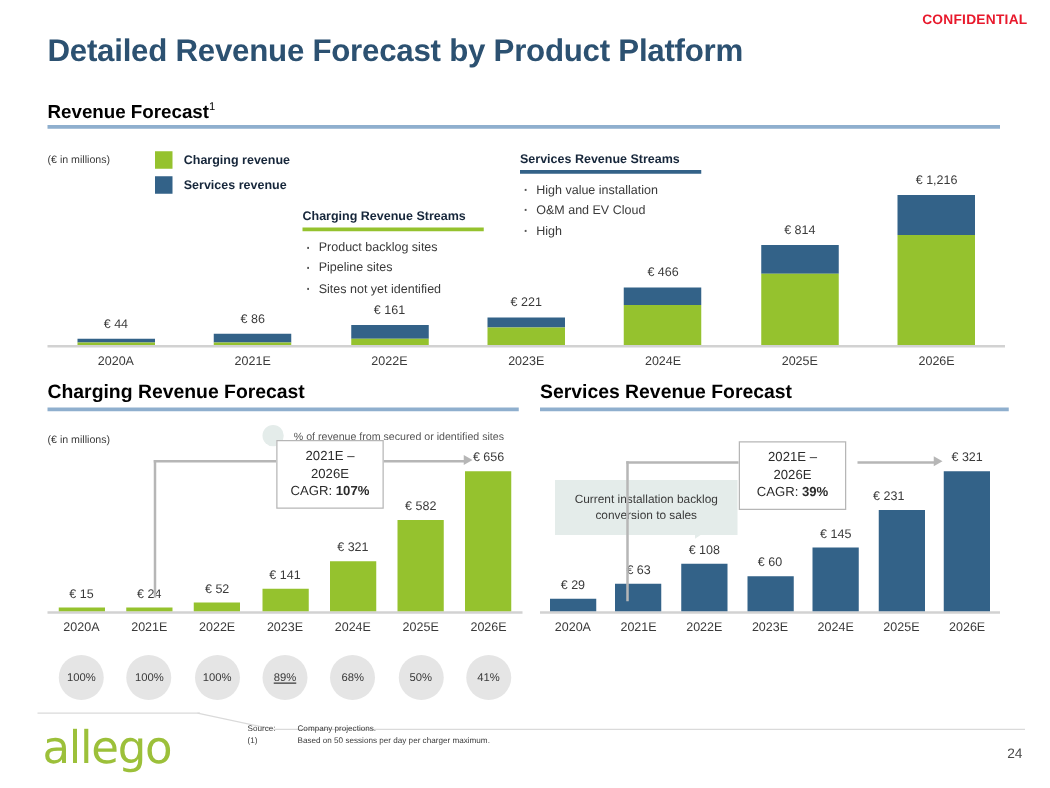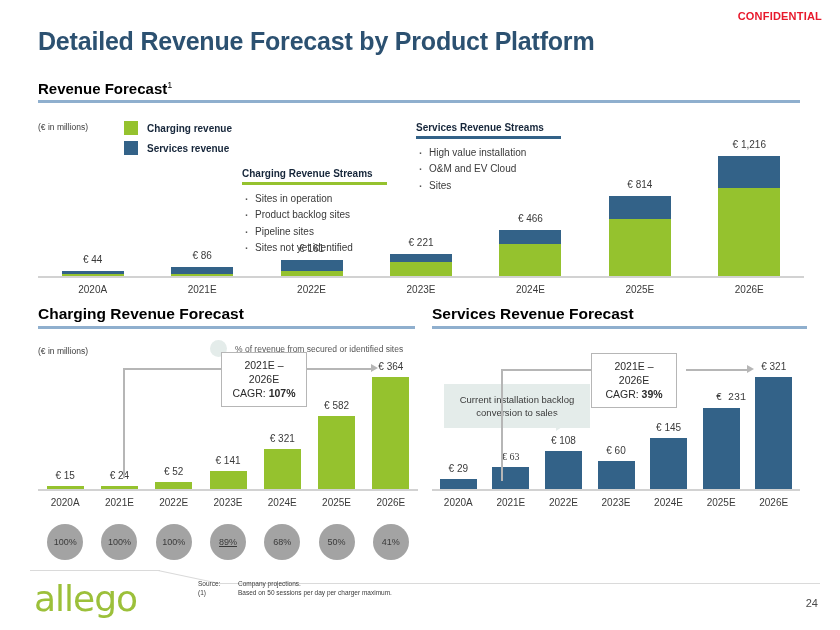--- a/index.html
+++ b/index.html
@@ -84,21 +84,21 @@
   
   #top-chart { left: 38px; top: 112px; width: 766px; height: 180px; }
 
   
   #chg-chart { left: 38px; top: 336px; width: 380px; height: 230px; }
   #svc-chart { left: 432px; top: 336px; width: 376px; height: 195px; }
 
   
   .pct {
     position: absolute; width: 36px; height: 36px; border-radius: 50%;
-    background: #a3a3a3; display: flex; align-items: center;
+    background: #e5e5e5; display: flex; align-items: center;
     justify-content: center; font-size: 9px; color: #3A3A3A;
   }
 
   
   .callout {
     position: absolute; border: 1px solid #B6B6B6; background: #fff;
     font-size: 10.5px; color: #2B2B2B; text-align: center;
     line-height: 14px; padding: 5px 10px 6px;
   }
   .callout b { font-weight: 700; }
@@ -180,34 +180,33 @@
     <div class="legend-row">
       <div class="sw blue"></div>
       <span>Services revenue</span>
     </div>
   </div>
 
   <div class="streams s-chg">
     <div class="st-title">Charging Revenue Streams</div>
     <div class="st-rule"></div>
     <ul>
-      <li>Sites in operation</li>
       <li>Product backlog sites</li>
       <li>Pipeline sites</li>
       <li>Sites not yet identified</li>
     </ul>
   </div>
 
   <div class="streams s-svc">
     <div class="st-title">Services Revenue Streams</div>
     <div class="st-rule"></div>
     <ul>
       <li>High value installation</li>
       <li>O&amp;M and EV Cloud</li>
-      <li>Sites</li>
+      <li>High</li>
     </ul>
   </div>
 
   <div class="chart" id="top-chart">
     <div class="axis-line" id="top-axis" style="left:0; top:164px; width:766px;"></div>
     <div id="top-bars">
         <div class="bar bar-blue" style="left:23.714285714285715px; top:159.13815789473685px; width:62px; height:2.861842105263158px;"></div>
         <div class="bar bar-green" style="left:23.714285714285715px; top:162px; width:62px; height:2px;"></div>
         <div class="vlabel" style="left:9.714285714285715px; top:142.13815789473685px; width:90px;">€ 44</div>
         <div class="bar bar-blue" style="left:133.14285714285714px; top:155.41447368421052px; width:62px; height:6.217105263157895px;"></div>
@@ -259,21 +258,21 @@
         <div class="vlabel" style="left:46.42857142857143px; top:133.99664804469273px; width:70px;">€ 24</div>
         <div class="bar bar-green" style="left:117.21428571428572px; top:146.4927374301676px; width:37px; height:6.5072625698324025px;"></div>
         <div class="vlabel" style="left:100.71428571428572px; top:130.4927374301676px; width:70px;">€ 52</div>
         <div class="bar bar-green" style="left:171.5px; top:135.35530726256982px; width:37px; height:17.64469273743017px;"></div>
         <div class="vlabel" style="left:155px; top:119.35530726256982px; width:70px;">€ 141</div>
         <div class="bar bar-green" style="left:225.78571428571428px; top:112.83016759776535px; width:37px; height:40.16983240223464px;"></div>
         <div class="vlabel" style="left:209.28571428571428px; top:96.83016759776535px; width:70px;">€ 321</div>
         <div class="bar bar-green" style="left:280.0714285714286px; top:80.16871508379889px; width:37px; height:72.83128491620111px;"></div>
         <div class="vlabel" style="left:263.5714285714286px; top:64.16871508379889px; width:70px;">€ 582</div>
         <div class="bar bar-green" style="left:334.3571428571429px; top:41px; width:37px; height:112px;"></div>
-        <div class="vlabel" style="left:317.8571428571429px; top:25px; width:70px;">€ 364</div>
+        <div class="vlabel" style="left:317.8571428571429px; top:25px; width:70px;">€ 656</div>
       </div>
     <div id="chg-cats">
         <div class="cat" style="left:-7.857142857142858px; top:161px; width:70px;">2020A</div>
         <div class="cat" style="left:46.42857142857143px; top:161px; width:70px;">2021E</div>
         <div class="cat" style="left:100.71428571428572px; top:161px; width:70px;">2022E</div>
         <div class="cat" style="left:155px; top:161px; width:70px;">2023E</div>
         <div class="cat" style="left:209.28571428571428px; top:161px; width:70px;">2024E</div>
         <div class="cat" style="left:263.5714285714286px; top:161px; width:70px;">2025E</div>
         <div class="cat" style="left:317.8571428571429px; top:161px; width:70px;">2026E</div>
       </div>
@@ -299,29 +298,29 @@
 
   <div class="sec-head h-svc">Services Revenue Forecast</div>
   <div class="sec-rule r-svc"></div>
 
   <div class="chart" id="svc-chart">
     <div class="axis-line" style="left:0; top:153px; width:368px;"></div>
     <div id="svc-bars">
         <div class="bar bar-blue" style="left:7.785714285714285px; top:142.8816199376947px; width:37px; height:10.118380062305295px;"></div>
         <div class="vlabel" style="left:-8.714285714285715px; top:126.8816199376947px; width:70px;">€ 29</div>
         <div class="bar bar-blue" style="left:60.35714285714286px; top:131.01869158878503px; width:37px; height:21.981308411214954px;"></div>
-        <div class="vlabel" style="left:43.85714285714286px; top:115.01869158878503px; width:70px;font-family:Liberation Serif, serif;">€ 63</div>
+        <div class="vlabel" style="left:43.85714285714286px; top:115.01869158878503px; width:70px;">€ 63</div>
         <div class="bar bar-blue" style="left:112.92857142857142px; top:115.3177570093458px; width:37px; height:37.6822429906542px;"></div>
         <div class="vlabel" style="left:96.42857142857142px; top:99.3177570093458px; width:70px;">€ 108</div>
         <div class="bar bar-blue" style="left:165.5px; top:125.08722741433021px; width:37px; height:27.91277258566978px;"></div>
         <div class="vlabel" style="left:149px; top:109.08722741433021px; width:70px;">€ 60</div>
         <div class="bar bar-blue" style="left:218.07142857142856px; top:102.40809968847353px; width:37px; height:50.59190031152648px;"></div>
         <div class="vlabel" style="left:201.57142857142856px; top:86.40809968847353px; width:70px;">€ 145</div>
         <div class="bar bar-blue" style="left:270.6428571428571px; top:72.40186915887851px; width:37px; height:80.59813084112149px;"></div>
-        <div class="vlabel" style="left:264px; top:56.40186915887851px; width:70px;font-family:Liberation Mono, monospace;">€ 231</div>
+        <div class="vlabel" style="left:244px; top:56.40186915887851px; width:70px;">€ 231</div>
         <div class="bar bar-blue" style="left:323.2142857142857px; top:41px; width:37px; height:112px;"></div>
         <div class="vlabel" style="left:306.7142857142857px; top:25px; width:70px;">€ 321</div>
       </div>
     <div id="svc-cats">
         <div class="cat" style="left:-8.714285714285715px; top:161px; width:70px;">2020A</div>
         <div class="cat" style="left:43.85714285714286px; top:161px; width:70px;">2021E</div>
         <div class="cat" style="left:96.42857142857142px; top:161px; width:70px;">2022E</div>
         <div class="cat" style="left:149px; top:161px; width:70px;">2023E</div>
         <div class="cat" style="left:201.57142857142856px; top:161px; width:70px;">2024E</div>
         <div class="cat" style="left:254.1428571428571px; top:161px; width:70px;">2025E</div>

